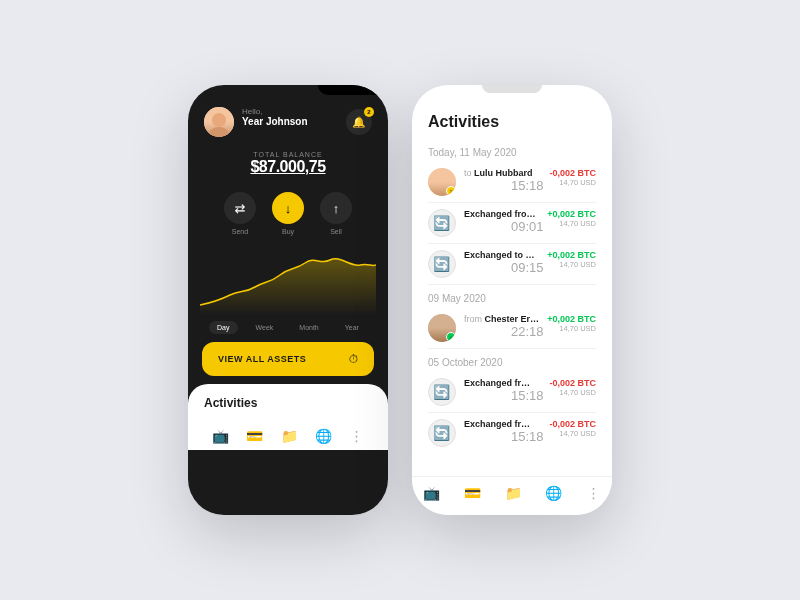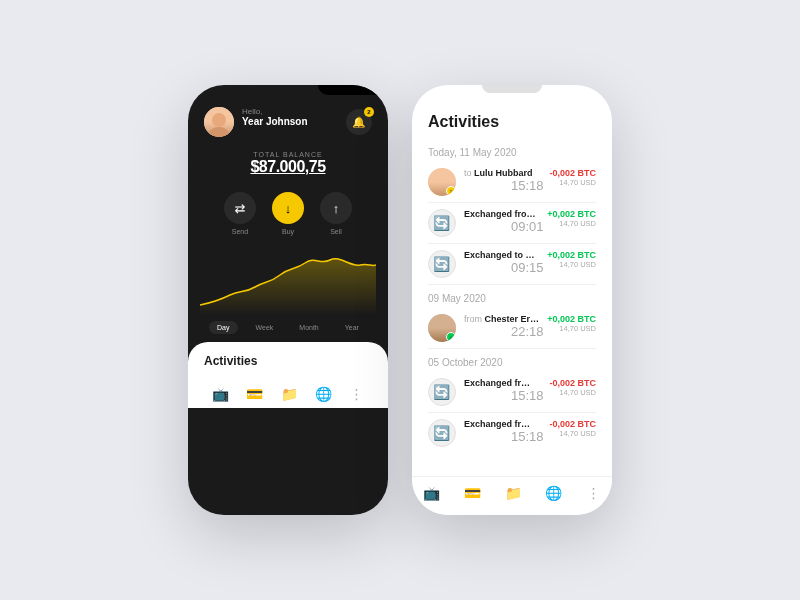--- a/index.html
+++ b/index.html
@@ -414,20 +414,24 @@
       </svg>
     </div>
 
     <div class="time-filters">
       <span class="time-filter active">Day</span>
       <span class="time-filter">Week</span>
       <span class="time-filter">Month</span>
       <span class="time-filter">Year</span>
     </div>
 
+    <div class="view-assets-btn">
+      <span class="view-assets-label">VIEW ALL ASSETS</span>
+      <span class="clock-icon">⏱</span>
+    </div>
 
     <div class="activities-panel-dark">
       <div class="activities-title">Activities</div>
       <div class="bottom-nav">
         <span class="nav-icon active">📺</span>
         <span class="nav-icon">💳</span>
         <span class="nav-icon">📁</span>
         <span class="nav-icon">🌐</span>
         <span class="nav-icon">⋮</span>
       </div>

